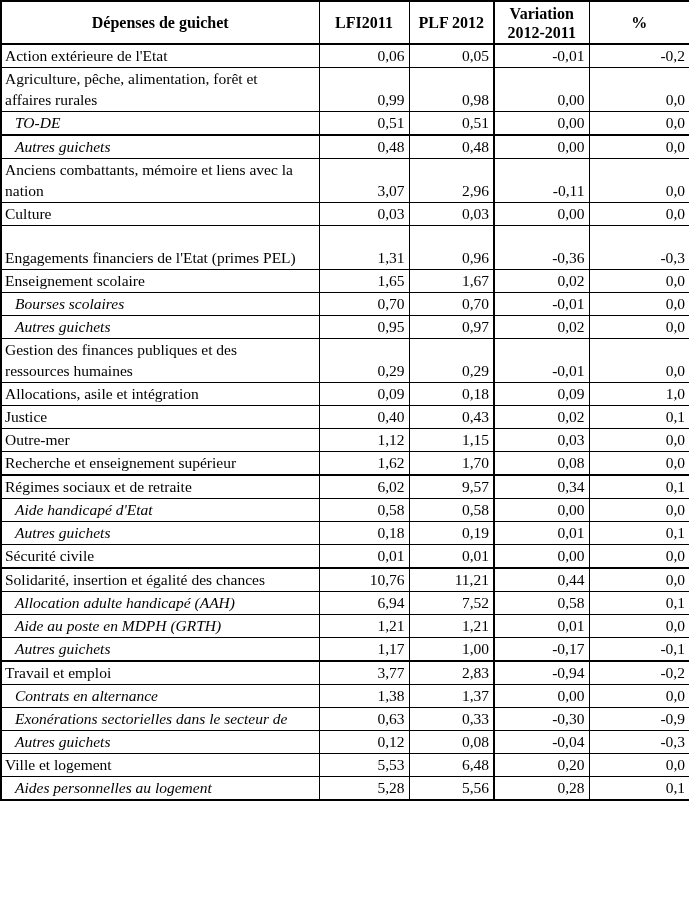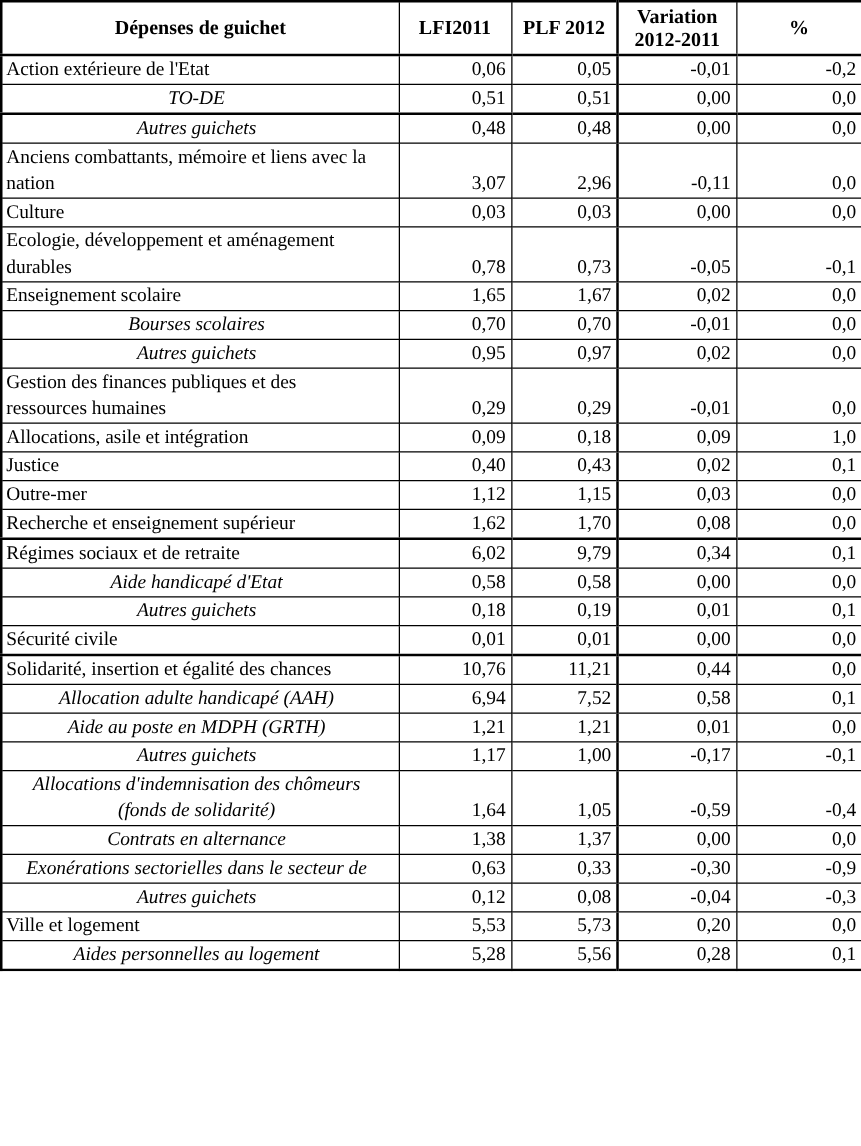--- a/index.html
+++ b/index.html
@@ -40,23 +40,23 @@
   tbody tr.thick-top td { border-top: 2px solid #000; }
 
   td.label {
     text-align: left;
     padding-left: 3px;
     padding-bottom: 1px;
     white-space: pre-line;
   }
   tr.sub td.label {
     font-style: italic;
-    text-align: center;
+    text-align: left;
     padding-right: 6px;
-    padding-left: 0;
+    padding-left: 13px;
   }
   td.num {
     text-align: right;
     padding-right: 4px;
     padding-bottom: 1px;
   }
 </style>
 </head>
 <body>
 
@@ -78,20 +78,28 @@
     </tr>
   </thead>
   <tbody>
       <tr class="main">
         <td class="label">Action extérieure de l'Etat</td>
         <td class="num">0,06</td>
         <td class="num">0,05</td>
         <td class="num">-0,01</td>
         <td class="num">-0,2</td>
       </tr>
+      <tr class="main h2">
+        <td class="label">Agriculture, pêche, alimentation, forêt et
+affaires rurales</td>
+        <td class="num">0,99</td>
+        <td class="num">0,98</td>
+        <td class="num">0,00</td>
+        <td class="num">0,0</td>
+      </tr>
       <tr class="sub">
         <td class="label">TO-DE</td>
         <td class="num">0,51</td>
         <td class="num">0,51</td>
         <td class="num">0,00</td>
         <td class="num">0,0</td>
       </tr>
       <tr class="sub thick-top">
         <td class="label">Autres guichets</td>
         <td class="num">0,48</td>
@@ -108,26 +116,25 @@
         <td class="num">0,0</td>
       </tr>
       <tr class="main">
         <td class="label">Culture</td>
         <td class="num">0,03</td>
         <td class="num">0,03</td>
         <td class="num">0,00</td>
         <td class="num">0,0</td>
       </tr>
       <tr class="main h2">
-        <td class="label">Ecologie, développement et aménagement
-durables</td>
-        <td class="num">0,78</td>
-        <td class="num">0,73</td>
-        <td class="num">-0,05</td>
-        <td class="num">-0,1</td>
+        <td class="label">Engagements financiers de l'Etat (primes PEL)</td>
+        <td class="num">1,31</td>
+        <td class="num">0,96</td>
+        <td class="num">-0,36</td>
+        <td class="num">-0,3</td>
       </tr>
       <tr class="main">
         <td class="label">Enseignement scolaire</td>
         <td class="num">1,65</td>
         <td class="num">1,67</td>
         <td class="num">0,02</td>
         <td class="num">0,0</td>
       </tr>
       <tr class="sub">
         <td class="label">Bourses scolaires</td>
@@ -175,21 +182,21 @@
       <tr class="main">
         <td class="label">Recherche et enseignement supérieur</td>
         <td class="num">1,62</td>
         <td class="num">1,70</td>
         <td class="num">0,08</td>
         <td class="num">0,0</td>
       </tr>
       <tr class="main thick-top">
         <td class="label">Régimes sociaux et de retraite</td>
         <td class="num">6,02</td>
-        <td class="num">9,79</td>
+        <td class="num">9,57</td>
         <td class="num">0,34</td>
         <td class="num">0,1</td>
       </tr>
       <tr class="sub">
         <td class="label">Aide handicapé d'Etat</td>
         <td class="num">0,58</td>
         <td class="num">0,58</td>
         <td class="num">0,00</td>
         <td class="num">0,0</td>
       </tr>
@@ -228,27 +235,26 @@
         <td class="num">0,01</td>
         <td class="num">0,0</td>
       </tr>
       <tr class="sub">
         <td class="label">Autres guichets</td>
         <td class="num">1,17</td>
         <td class="num">1,00</td>
         <td class="num">-0,17</td>
         <td class="num">-0,1</td>
       </tr>
-      <tr class="sub h2">
-        <td class="label">Allocations d'indemnisation des chômeurs
-(fonds de solidarité)</td>
-        <td class="num">1,64</td>
-        <td class="num">1,05</td>
-        <td class="num">-0,59</td>
-        <td class="num">-0,4</td>
+      <tr class="main thick-top">
+        <td class="label">Travail et emploi</td>
+        <td class="num">3,77</td>
+        <td class="num">2,83</td>
+        <td class="num">-0,94</td>
+        <td class="num">-0,2</td>
       </tr>
       <tr class="sub">
         <td class="label">Contrats en alternance</td>
         <td class="num">1,38</td>
         <td class="num">1,37</td>
         <td class="num">0,00</td>
         <td class="num">0,0</td>
       </tr>
       <tr class="sub">
         <td class="label">Exonérations sectorielles dans le secteur de</td>
@@ -260,21 +266,21 @@
       <tr class="sub">
         <td class="label">Autres guichets</td>
         <td class="num">0,12</td>
         <td class="num">0,08</td>
         <td class="num">-0,04</td>
         <td class="num">-0,3</td>
       </tr>
       <tr class="main">
         <td class="label">Ville et logement</td>
         <td class="num">5,53</td>
-        <td class="num">5,73</td>
+        <td class="num">6,48</td>
         <td class="num">0,20</td>
         <td class="num">0,0</td>
       </tr>
       <tr class="sub">
         <td class="label">Aides personnelles au logement</td>
         <td class="num">5,28</td>
         <td class="num">5,56</td>
         <td class="num">0,28</td>
         <td class="num">0,1</td>
       </tr>

